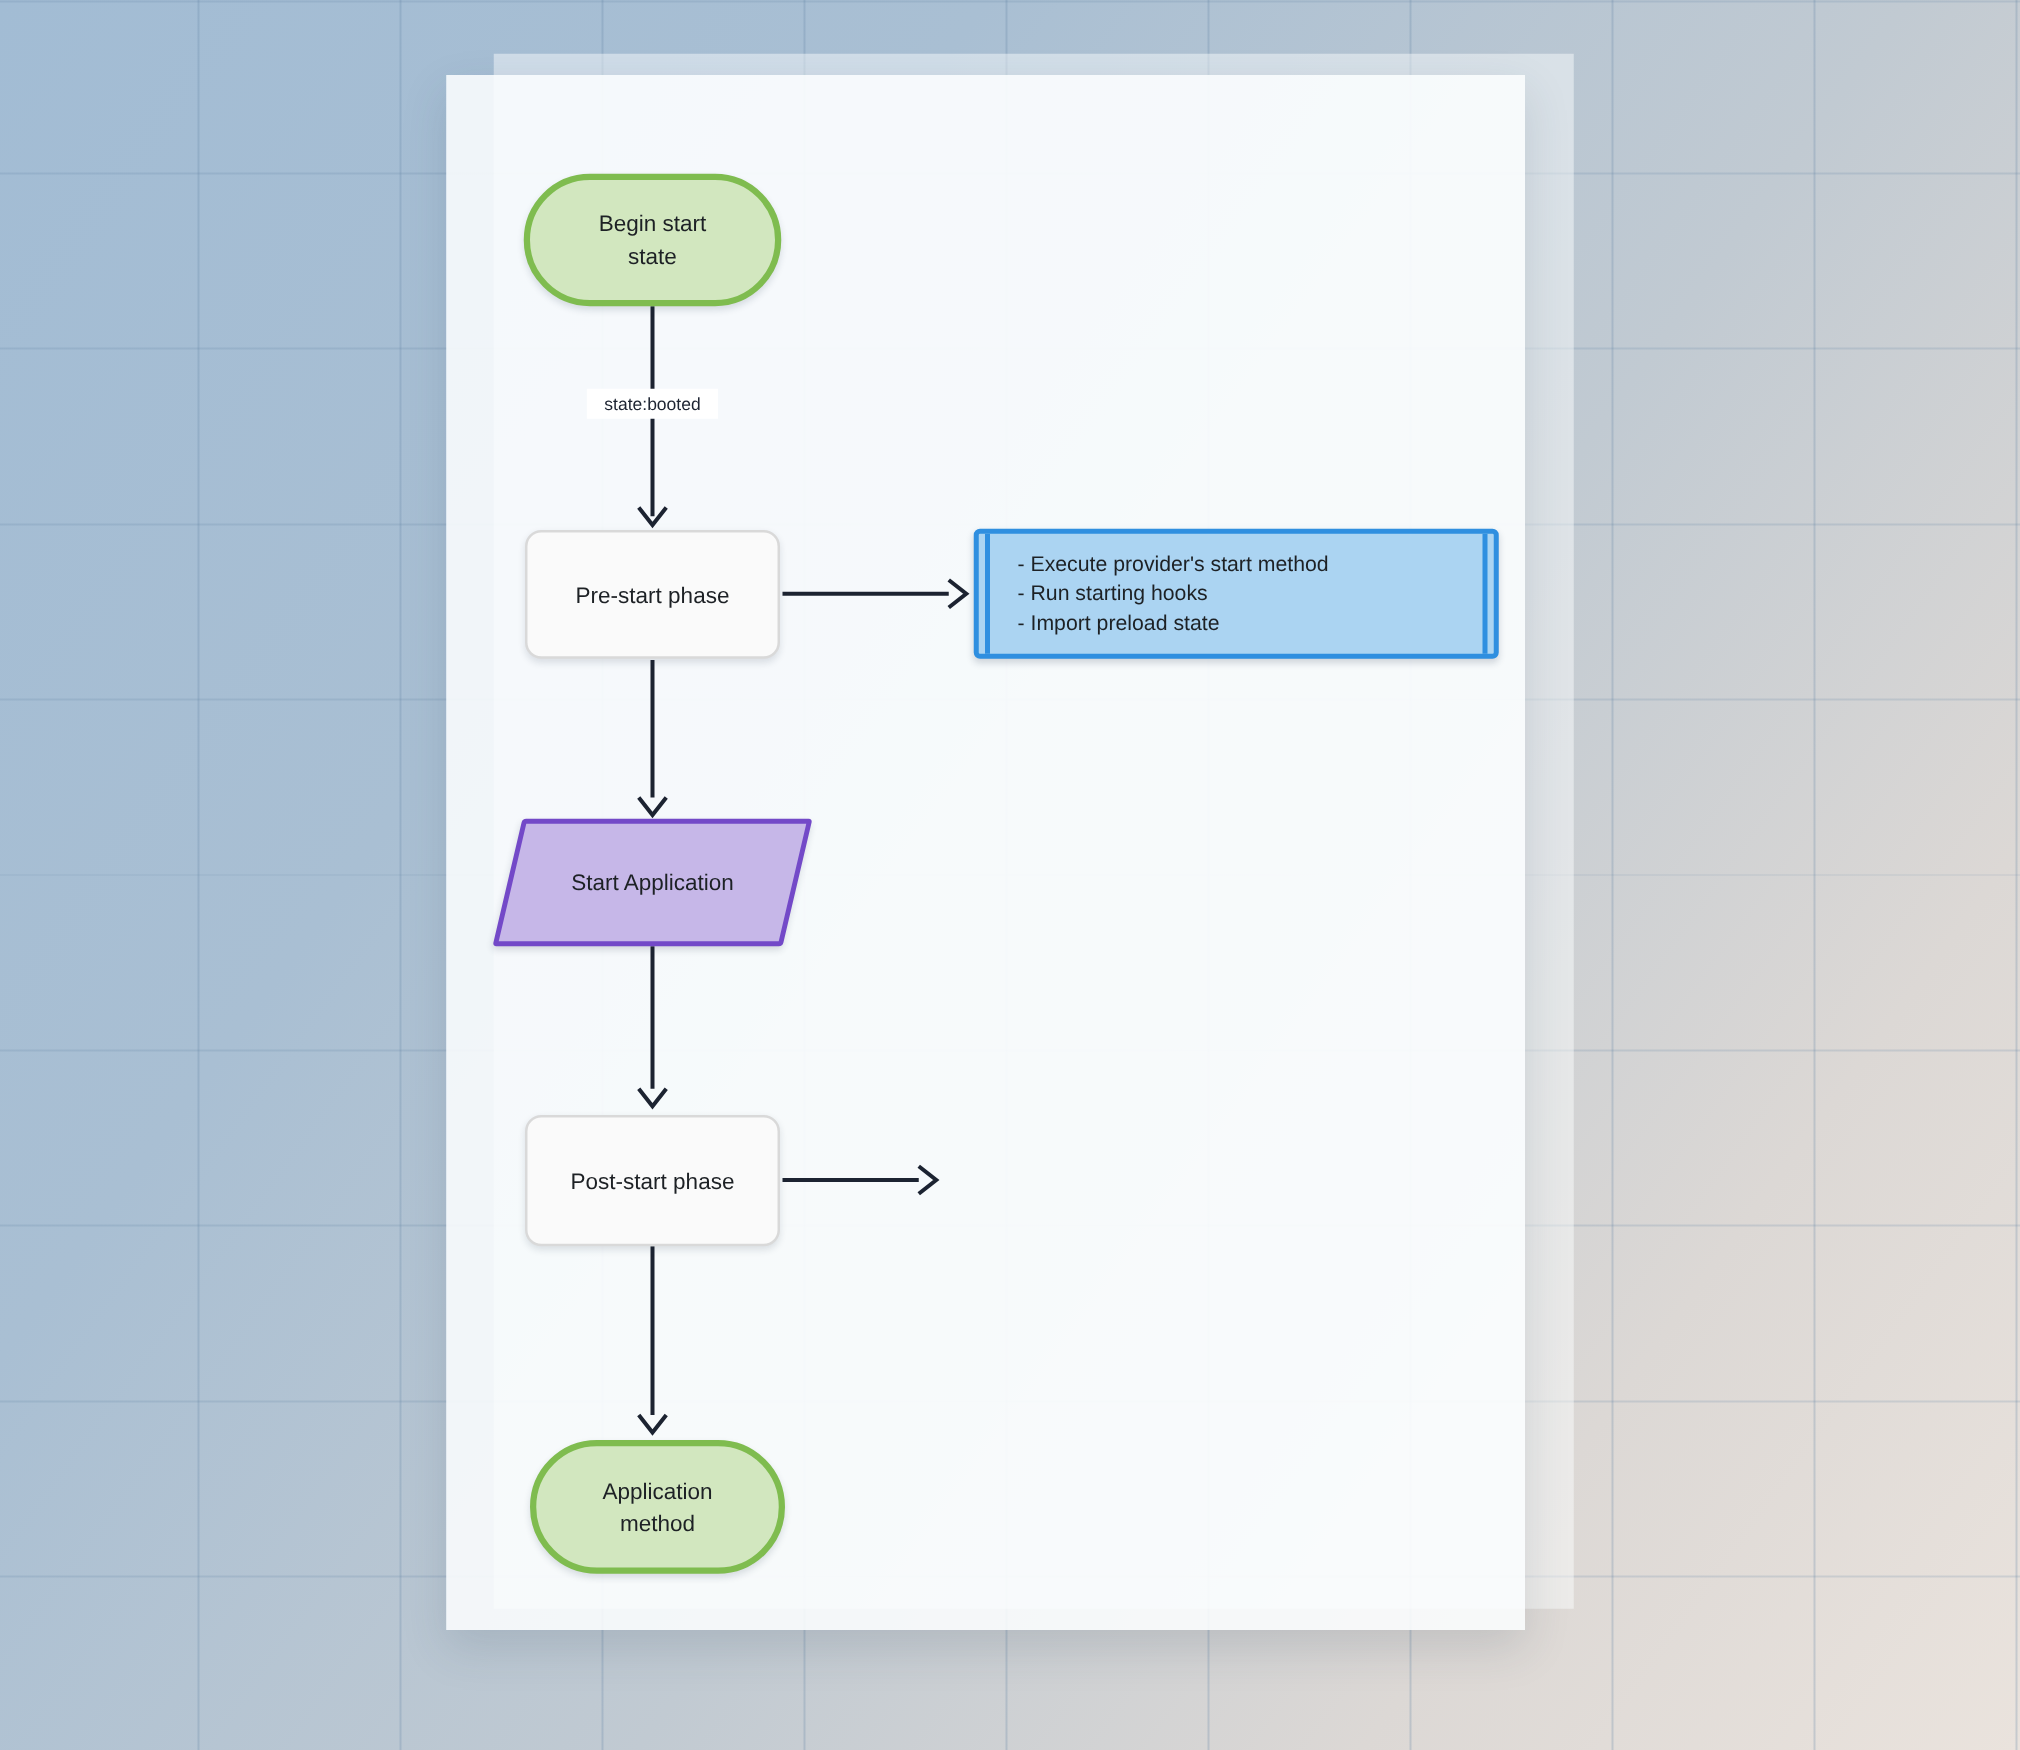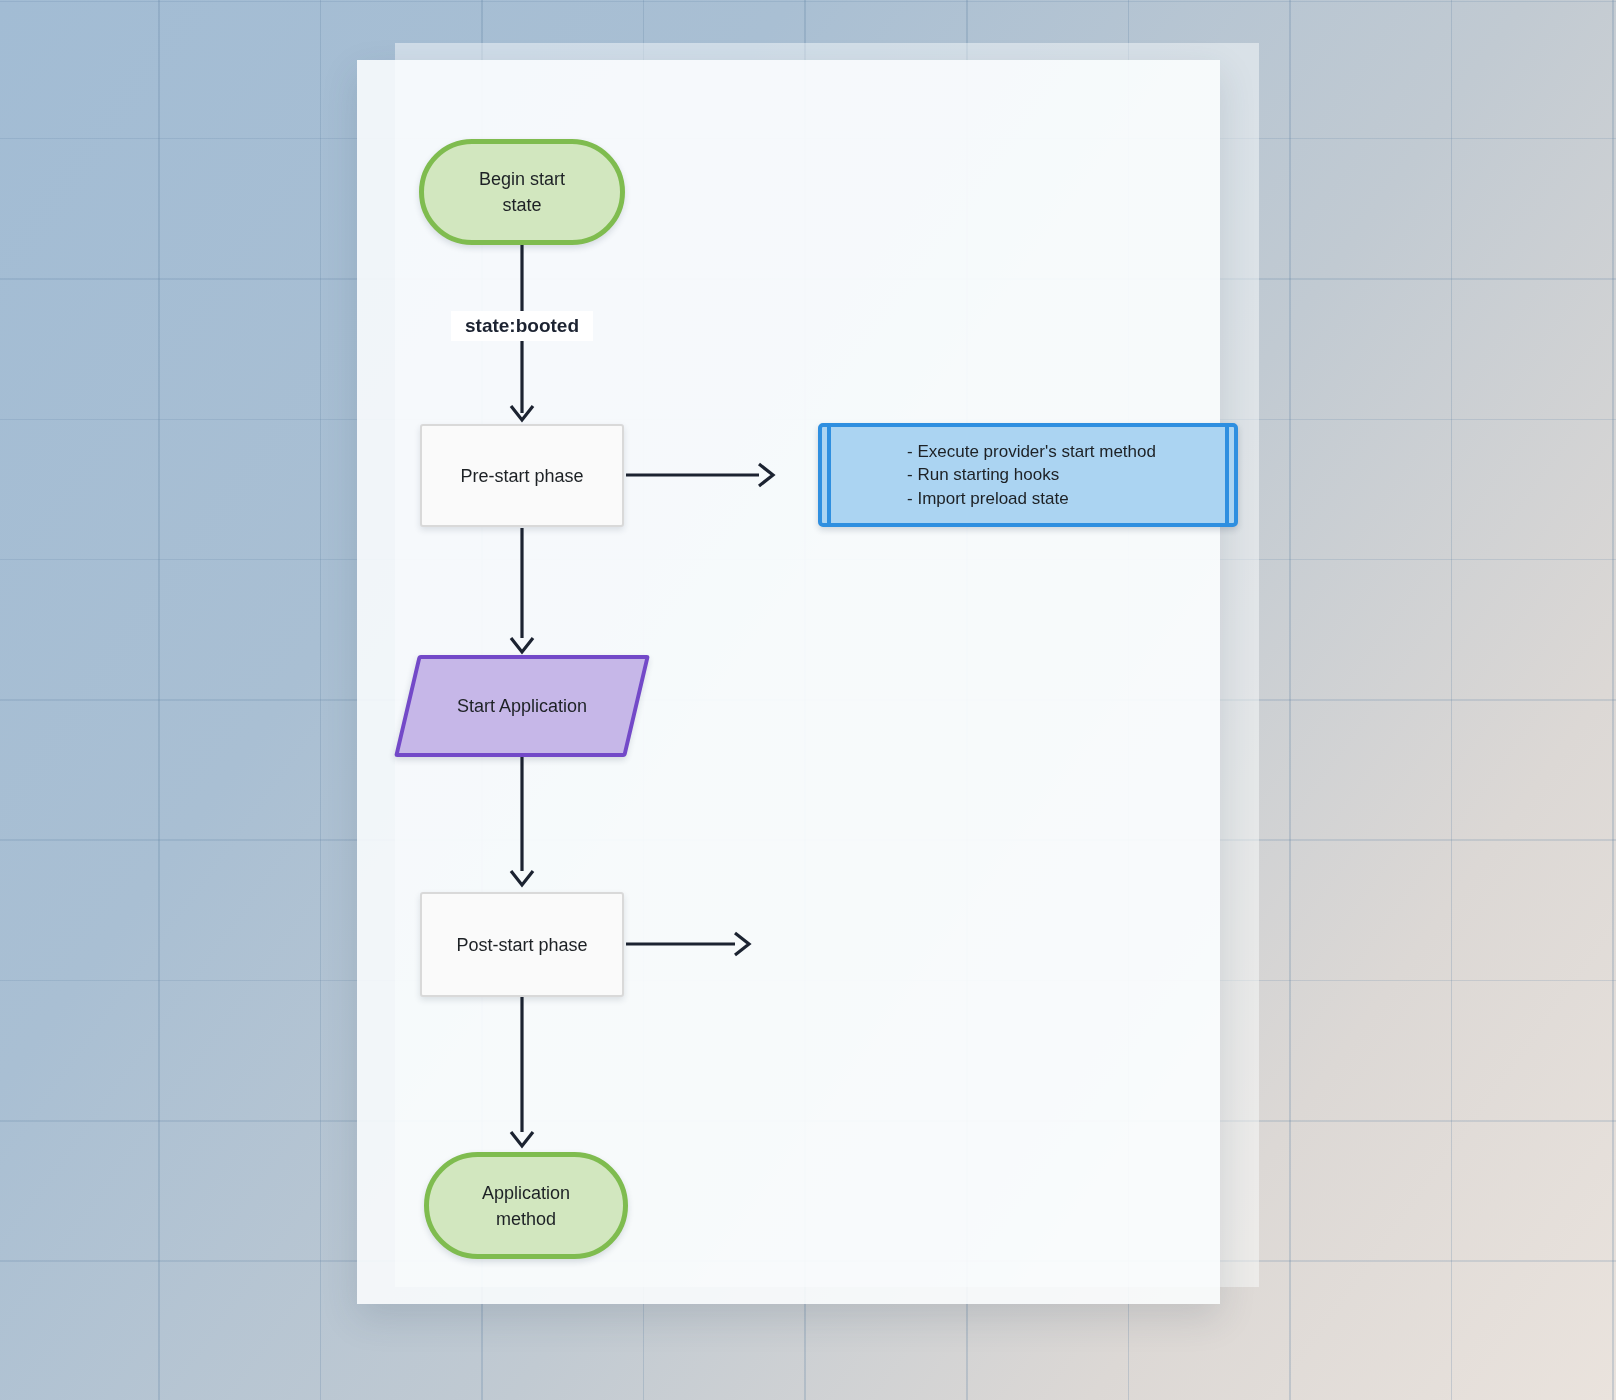--- a/index.html
+++ b/index.html
@@ -42,54 +42,53 @@
   }
   .stadium{
     background:var(--c-green-fill,#d2e7bf);
     border:5px solid var(--c-green-border,#7fbc4f);
     border-radius:56px;
     box-shadow:0 3px 6px rgba(30,45,70,0.15);
   }
   .process{
     background:var(--c-process-fill,#fafafa);
     border:2px solid var(--c-process-border,#d9d9d9);
-    border-radius:3px;
+    border-radius:13px;
     box-shadow:0 3px 6px rgba(30,45,70,0.13);
   }
   .subroutine{
     background:var(--c-blue-fill,#abd4f2);
     border:4px solid var(--c-blue-border,#2f8fe0);
     border-radius:5px;
     box-shadow:0 3px 6px rgba(30,45,70,0.18);
-    justify-content:center;
+    justify-content:flex-start;
     text-align:left;
     font-size:17px;line-height:23.5px;
     padding:0 24px 0 31px;
-    margin-left:39px;
   }
   .subroutine::before,.subroutine::after{
     content:"";position:absolute;top:0;bottom:0;width:4px;
     background:var(--c-blue-border,#2f8fe0);
   }
   .subroutine::before{left:5px;}
   .subroutine::after{right:5px;}
   .parallelogram{
     background:var(--c-purple-fill,#c6b7e8);
     border:4px solid var(--c-purple-border,#7349c8);
     border-radius:3px;
     transform:skewX(-13.2deg);
     box-shadow:0 3px 6px rgba(30,45,70,0.16);
   }
   .parallelogram .unskew{transform:skewX(13.2deg);display:block;}
   .edge-label{
     position:absolute;left:522px;top:311px;
     transform:translateX(-50%);
     background:var(--c-label-bg,#ffffff);
     color:var(--c-arrow,#1c2331);
-    font-size:19px;font-weight:700;
+    font-size:14px;font-weight:400;
     padding:4px 14px;white-space:nowrap;
   }
 </style>
 </head>
 <body>
 
 <div class="canvas">
 
   <div class="sheet sheet-back"></div>
   <div class="sheet sheet-front"></div>

